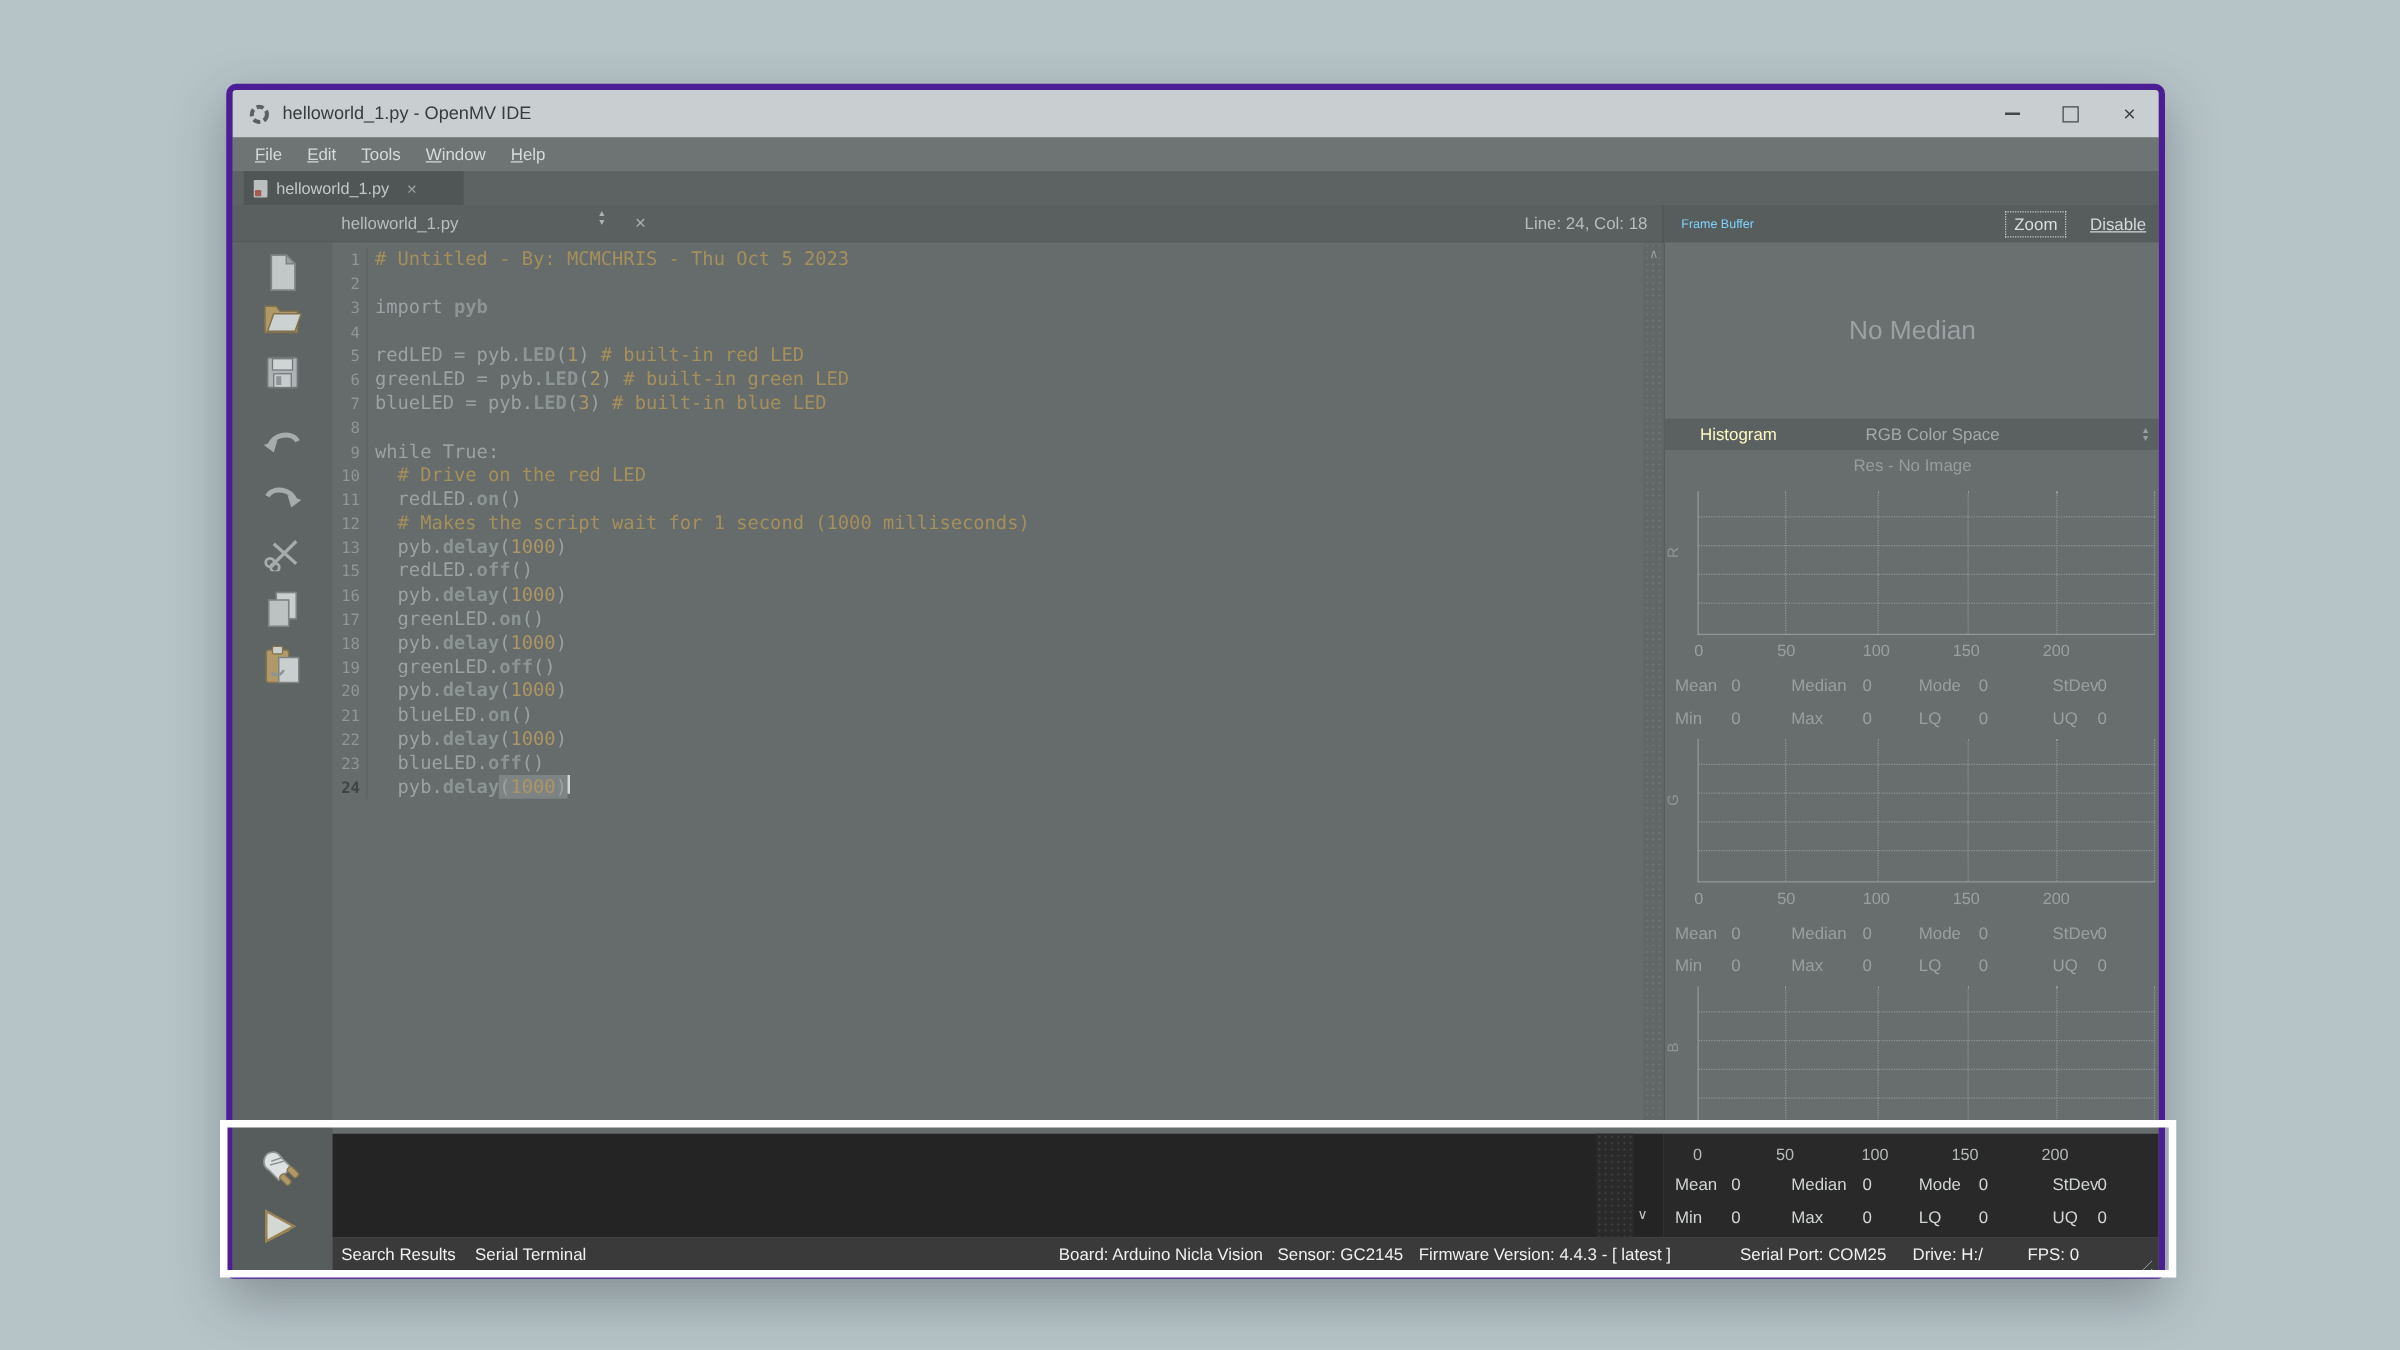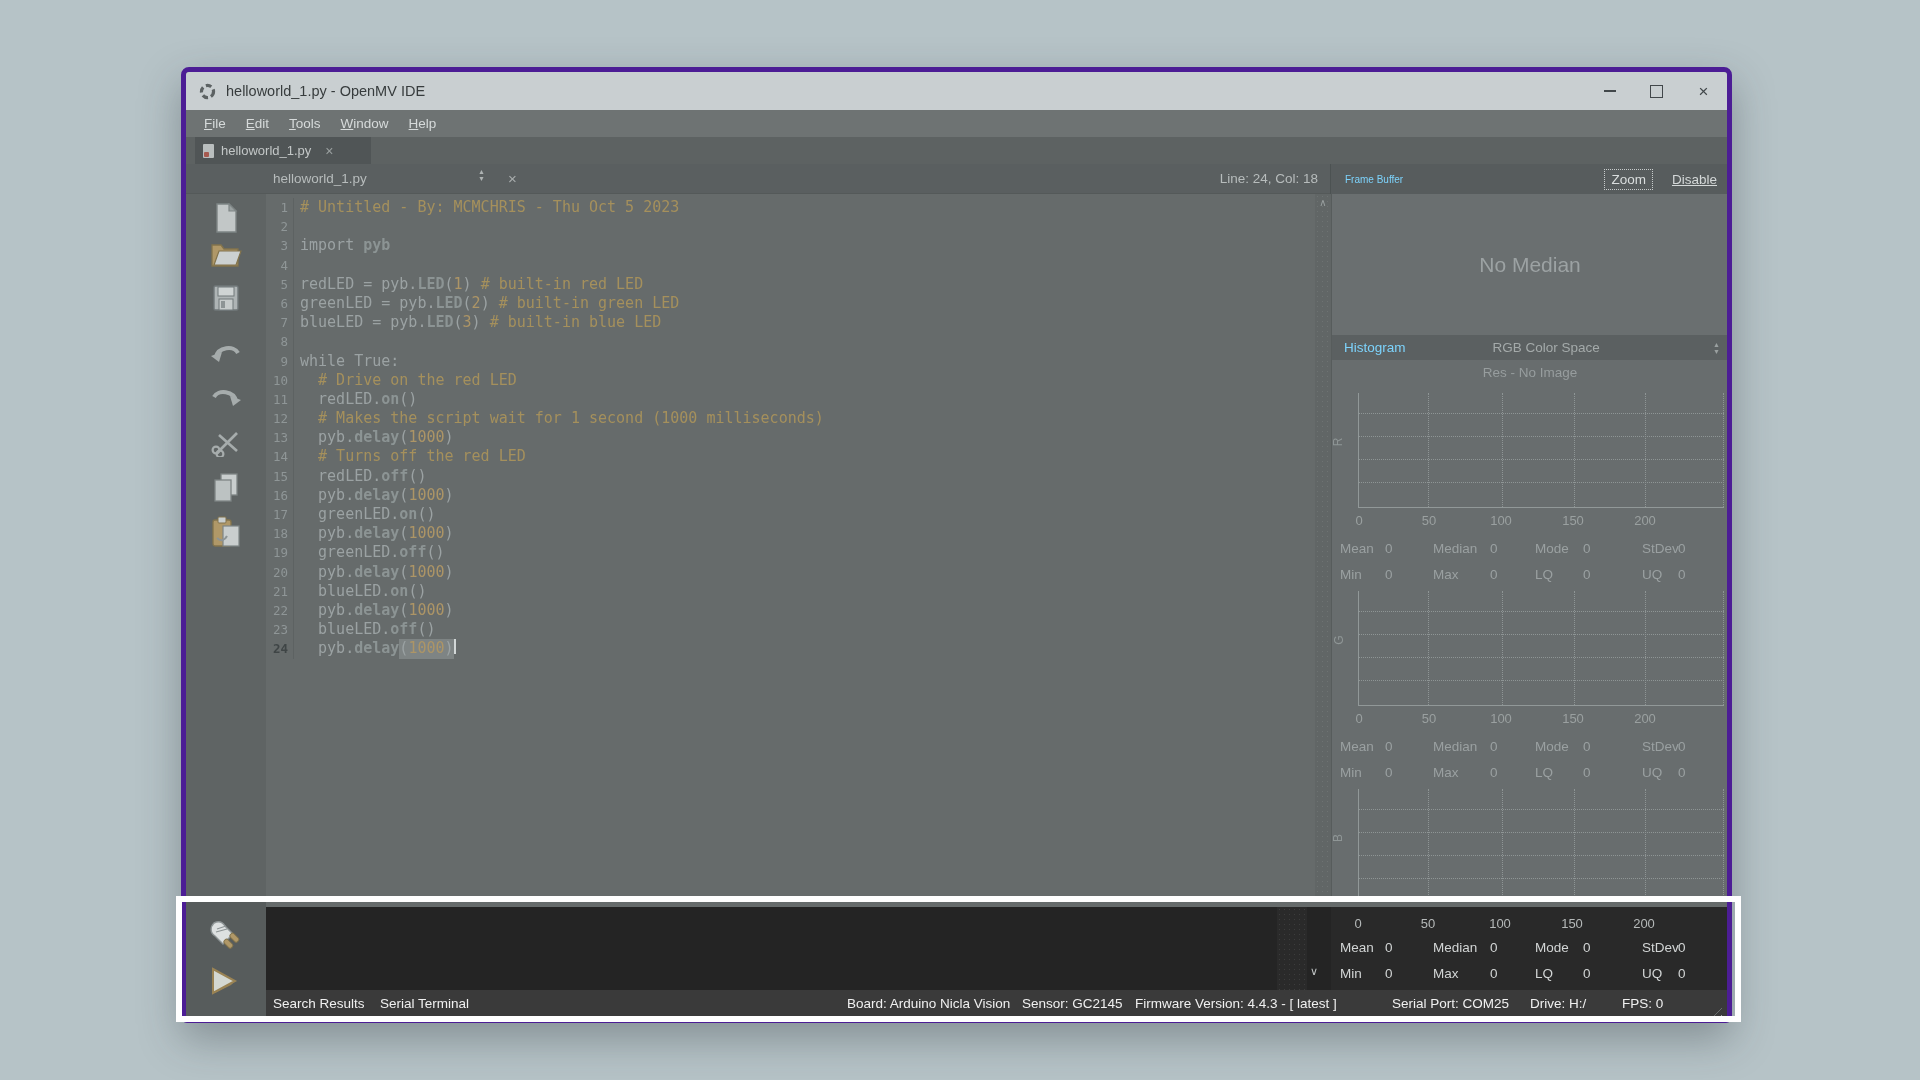--- a/index.html
+++ b/index.html
@@ -59,21 +59,21 @@
   .cursor{display:inline-block;width:2px;height:15px;background:#d2d7d7;vertical-align:-2px;}
   
   .vscroll{position:absolute;left:1129px;top:122px;width:16px;height:707px;background:#616666;
            background-image:radial-gradient(#6e7373 0.8px, transparent 0.9px);background-size:5px 5px;}
   .vscroll .arrow{position:absolute;left:0;width:16px;text-align:center;font-size:10px;color:#99a0a0;}
   
   .right-panel{position:absolute;left:1145px;top:122px;width:396px;height:707px;background:#686d6e;border-left:1px solid #575c5c;box-sizing:border-box;}
   .fb-view{position:absolute;left:0;top:0;width:396px;height:141px;background:#6a6f70;display:flex;align-items:center;justify-content:center;}
   .no-image{color:#9ca2a3;font-size:21px;}
   .hist-header{position:absolute;left:0;top:141px;width:396px;height:25px;background:#5b6061;display:flex;align-items:center;}
-  .hist-title{color:#7dd3fc;font-size:13.5px;margin-left:12px;}
+  .hist-title{color:#fef9c3;font-size:13.5px;margin-left:28px;}
   .hist-space{color:#a4aaaa;font-size:13.5px;position:absolute;left:50%;transform:translateX(-35%);}
   .hist-spin{position:absolute;right:8px;display:flex;flex-direction:column;line-height:7px;font-size:7px;color:#9aa0a0;}
   .hist-res{position:absolute;left:0;top:166px;width:396px;height:25px;display:flex;align-items:center;justify-content:center;color:#979d9e;font-size:13.5px;}
   .chart{position:absolute;left:0;width:396px;}
   .plot{position:absolute;left:26px;top:8px;width:366px;height:115px;border-left:1px solid #919898;border-bottom:1px solid #919898;box-sizing:border-box;}
   .plot .v{position:absolute;top:0;bottom:0;width:0;border-left:1px dotted #8e9595;}
   .plot .h{position:absolute;left:0;right:0;height:0;border-top:1px dotted #8e9595;}
   .ch-label{position:absolute;left:2px;top:50px;color:#8f9696;font-size:12px;transform:rotate(-90deg);}
   .ticks{position:absolute;left:0;top:128px;width:396px;height:18px;}
   .ticks span{position:absolute;transform:translateX(-50%);font-size:13px;color:#9aa0a0;top:0;}
@@ -222,21 +222,20 @@
         <div class="code-line"><span class="ln">4</span></div>
         <div class="code-line"><span class="ln">5</span><span class="tok-d">redLED = pyb.</span><span class="tok-m">LED</span><span class="tok-d">(</span><span class="tok-n">1</span><span class="tok-d">) </span><span class="tok-cm"># built-in red LED</span></div>
         <div class="code-line"><span class="ln">6</span><span class="tok-d">greenLED = pyb.</span><span class="tok-m">LED</span><span class="tok-d">(</span><span class="tok-n">2</span><span class="tok-d">) </span><span class="tok-cm"># built-in green LED</span></div>
         <div class="code-line"><span class="ln">7</span><span class="tok-d">blueLED = pyb.</span><span class="tok-m">LED</span><span class="tok-d">(</span><span class="tok-n">3</span><span class="tok-d">) </span><span class="tok-cm"># built-in blue LED</span></div>
         <div class="code-line"><span class="ln">8</span></div>
         <div class="code-line"><span class="ln">9</span><span class="tok-d">while True:</span></div>
         <div class="code-line"><span class="ln">10</span><span class="tok-d">  </span><span class="tok-cm"># Drive on the red LED</span></div>
         <div class="code-line"><span class="ln">11</span><span class="tok-d">  redLED.</span><span class="tok-m">on</span><span class="tok-d">()</span></div>
         <div class="code-line"><span class="ln">12</span><span class="tok-d">  </span><span class="tok-cm"># Makes the script wait for 1 second (1000 milliseconds)</span></div>
         <div class="code-line"><span class="ln">13</span><span class="tok-d">  pyb.</span><span class="tok-m">delay</span><span class="tok-d">(</span><span class="tok-n">1000</span><span class="tok-d">)</span></div>
-        <div class="code-line"><span class="ln">14</span><span class="tok-d">  </span><span class="tok-cm"># Turns off the red LED</span></div>
         <div class="code-line"><span class="ln">15</span><span class="tok-d">  redLED.</span><span class="tok-m">off</span><span class="tok-d">()</span></div>
         <div class="code-line"><span class="ln">16</span><span class="tok-d">  pyb.</span><span class="tok-m">delay</span><span class="tok-d">(</span><span class="tok-n">1000</span><span class="tok-d">)</span></div>
         <div class="code-line"><span class="ln">17</span><span class="tok-d">  greenLED.</span><span class="tok-m">on</span><span class="tok-d">()</span></div>
         <div class="code-line"><span class="ln">18</span><span class="tok-d">  pyb.</span><span class="tok-m">delay</span><span class="tok-d">(</span><span class="tok-n">1000</span><span class="tok-d">)</span></div>
         <div class="code-line"><span class="ln">19</span><span class="tok-d">  greenLED.</span><span class="tok-m">off</span><span class="tok-d">()</span></div>
         <div class="code-line"><span class="ln">20</span><span class="tok-d">  pyb.</span><span class="tok-m">delay</span><span class="tok-d">(</span><span class="tok-n">1000</span><span class="tok-d">)</span></div>
         <div class="code-line"><span class="ln">21</span><span class="tok-d">  blueLED.</span><span class="tok-m">on</span><span class="tok-d">()</span></div>
         <div class="code-line"><span class="ln">22</span><span class="tok-d">  pyb.</span><span class="tok-m">delay</span><span class="tok-d">(</span><span class="tok-n">1000</span><span class="tok-d">)</span></div>
         <div class="code-line"><span class="ln">23</span><span class="tok-d">  blueLED.</span><span class="tok-m">off</span><span class="tok-d">()</span></div>
         <div class="code-line"><span class="ln ln-cur">24</span><span class="tok-d">  pyb.</span><span class="tok-m">delay</span><span class="tok-hl">(</span><span class="tok-nhl">1000</span><span class="tok-hl">)</span><span class="cursor"></span></div>

